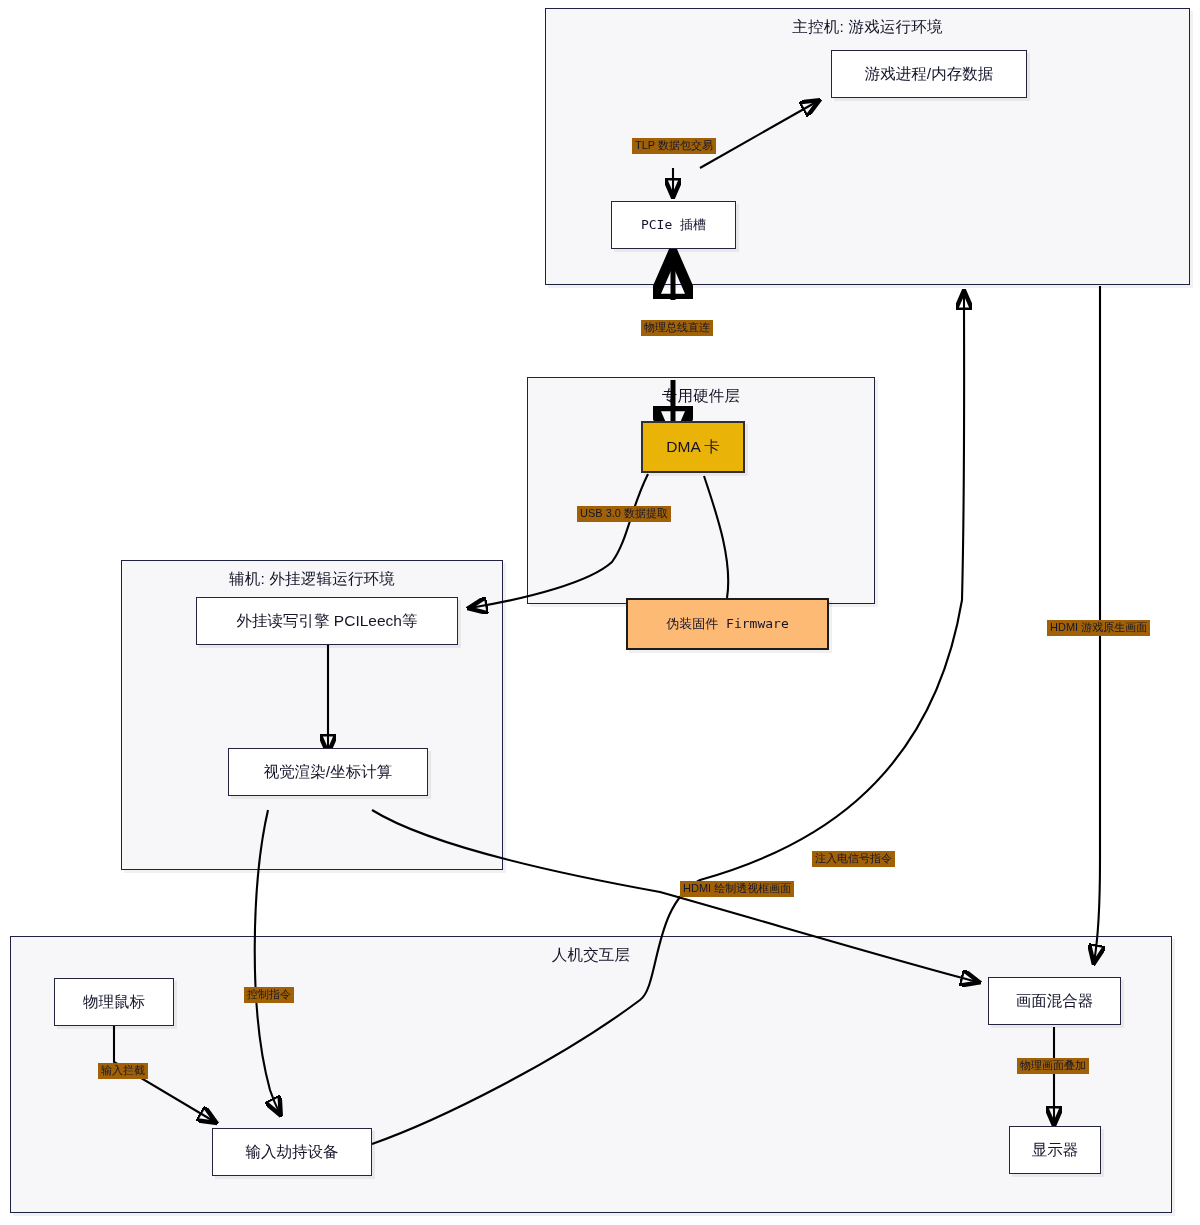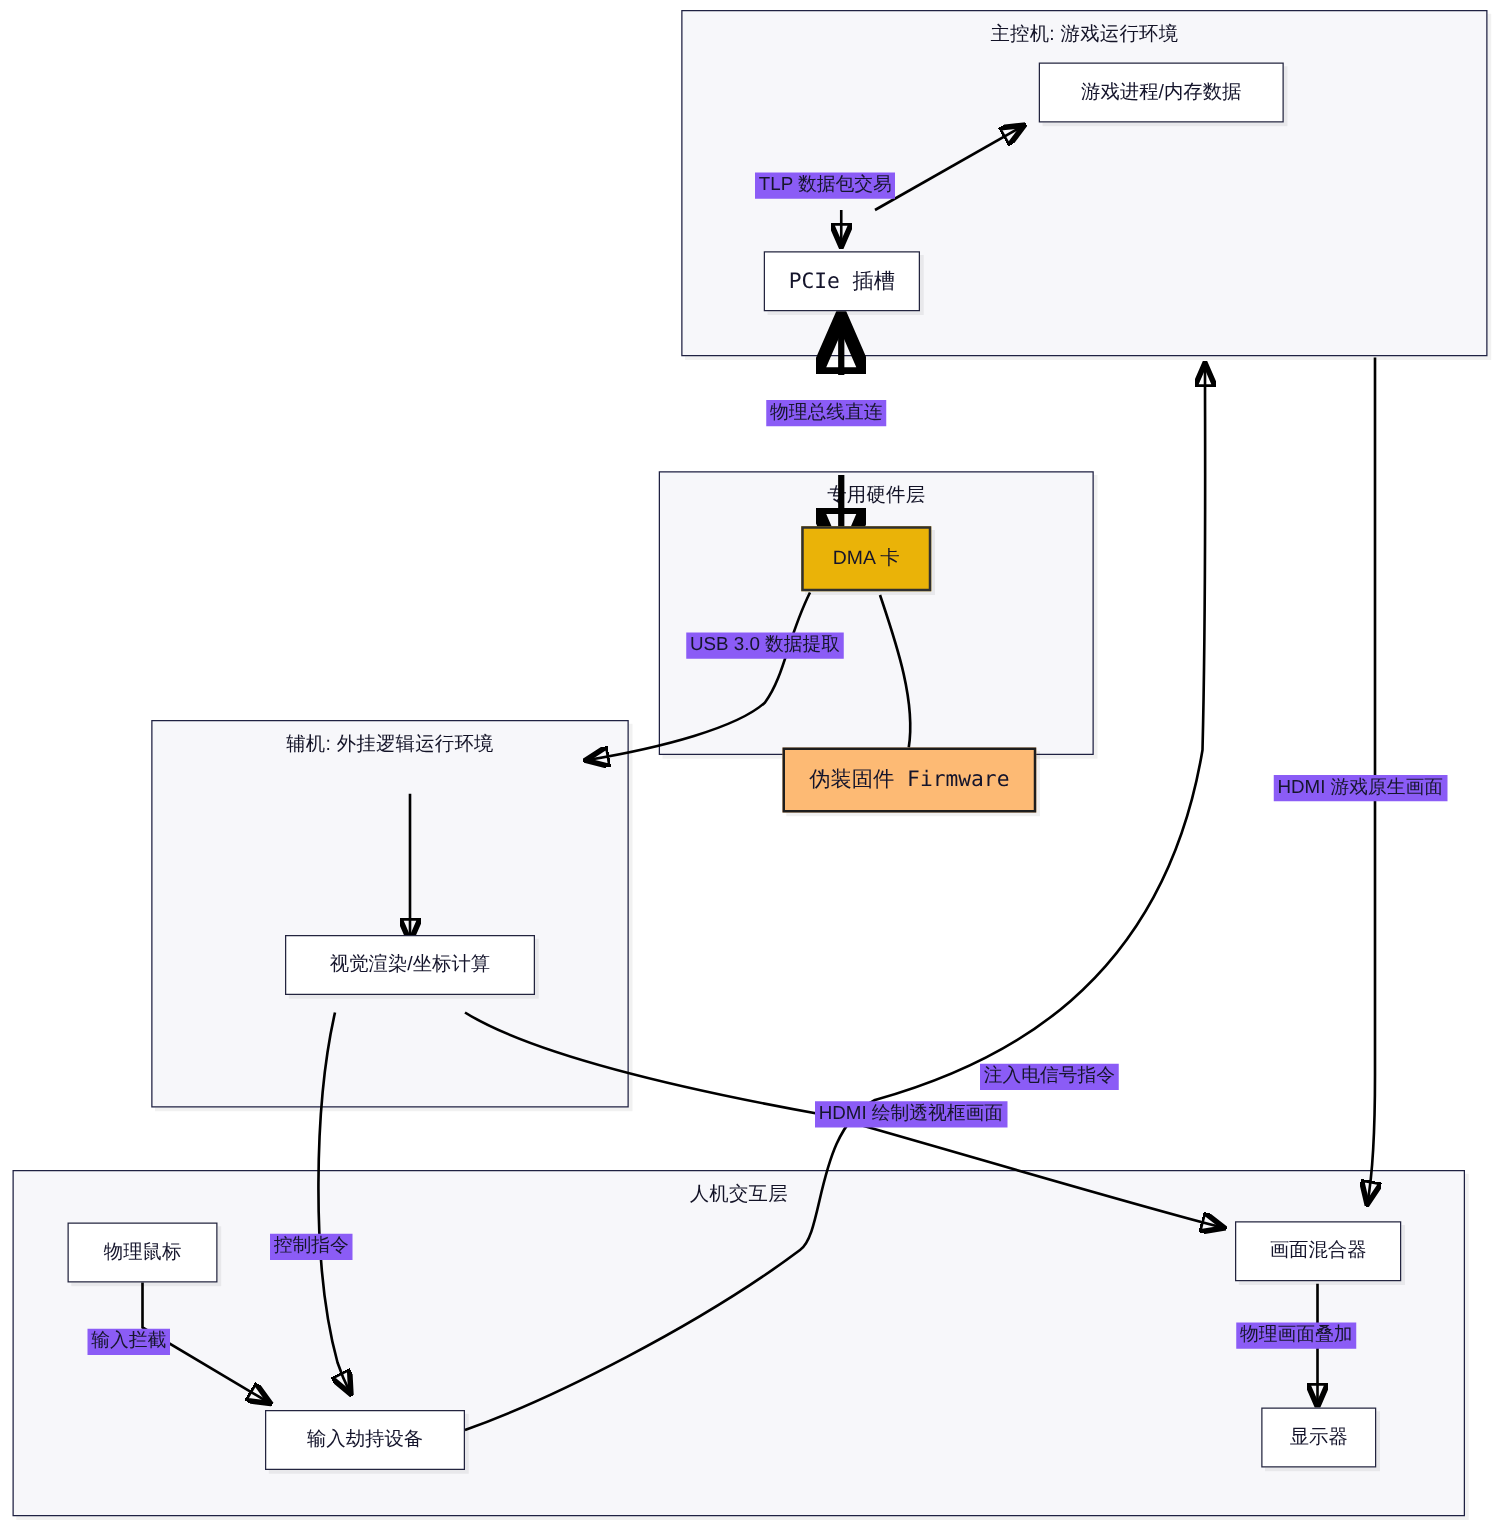--- a/index.html
+++ b/index.html
@@ -45,32 +45,33 @@
     color:#14142b;
     font-size:15.5px;
     display:flex;
     align-items:center;
     justify-content:center;
     text-align:right;
     box-shadow:3px 3px 0 0 rgba(0,0,0,0.06);
     white-space:nowrap;
     line-height:1.2;
   }
-  .node.mono{ font-family:"DejaVu Sans Mono","Liberation Mono",monospace; font-size:17px;}
+  .node.mono{ font-family:"DejaVu Sans Mono","Liberation Mono",monospace; font-size:13px;}
   .node.dma{ background:#eab308; border-color:#303030; border-width:2.2px;margin-left:20px;}
   .node.fw{ background:#fdba74; border-color:#1d1d1d; border-width:2.2px;}
   
   .elabel{
     position:absolute;
-    background:#8b5cf6;
+    background:#a16207;
     color:#16162c;
-    font-size:15px;
+    font-size:11px;
     padding:1px 3px;
     white-space:nowrap;
     line-height:1.25;
+    margin-left:28px;
   }
   svg.edges{
     position:absolute;
     left:0; top:0;
     width:1200px; height:1225px;
     pointer-events:none;
     overflow:visible;
   }
   svg.edges path{ fill:none; stroke:#000000; stroke-width:2.1; }
   svg.edges path.thick{ stroke-width:5; }
@@ -81,21 +82,21 @@
 <div id="diagram">
 
   <div class="cluster" style="left:545px; top:8px; width:645px; height:277px;">
     <div class="cluster-title">主控机: 游戏运行环境</div>
   </div>
 
   <div class="cluster" style="left:527px; top:377px; width:348px; height:227px;">
     <div class="cluster-title">专用硬件层</div>
   </div>
 
-  <div class="cluster" style="left:121px; top:576px; width:382px; height:310px;">
+  <div class="cluster" style="left:121px; top:560px; width:382px; height:310px;">
     <div class="cluster-title">辅机: 外挂逻辑运行环境</div>
   </div>
 
   <div class="cluster" style="left:10px; top:936px; width:1162px; height:277px;">
     <div class="cluster-title">人机交互层</div>
   </div>
 
   <svg class="edges" viewBox="0 0 1200 1225" preserveAspectRatio="none">
     <defs>
       <marker id="ah" markerWidth="10" markerHeight="8" refX="8.4" refY="4" orient="auto" markerUnits="strokeWidth">
@@ -148,20 +149,23 @@
   </div>
 
   <div class="node dma" style="left:621px; top:421px; width:104px; height:52px;">
     <span>DMA 卡</span>
   </div>
 
   <div class="node fw mono" style="left:626px; top:598px; width:203px; height:52px;">
     <span>伪装固件 Firmware</span>
   </div>
 
+  <div class="node" style="left:196px; top:597px; width:262px; height:48px;">
+    <span>外挂读写引擎 PCILeech等</span>
+  </div>
 
   <div class="node" style="left:228px; top:748px; width:200px; height:48px;">
     <span>视觉渲染/坐标计算</span>
   </div>
 
   <div class="node" style="left:54px; top:978px; width:120px; height:48px;">
     <span>物理鼠标</span>
   </div>
 
   <div class="node" style="left:212px; top:1128px; width:160px; height:48px;">

